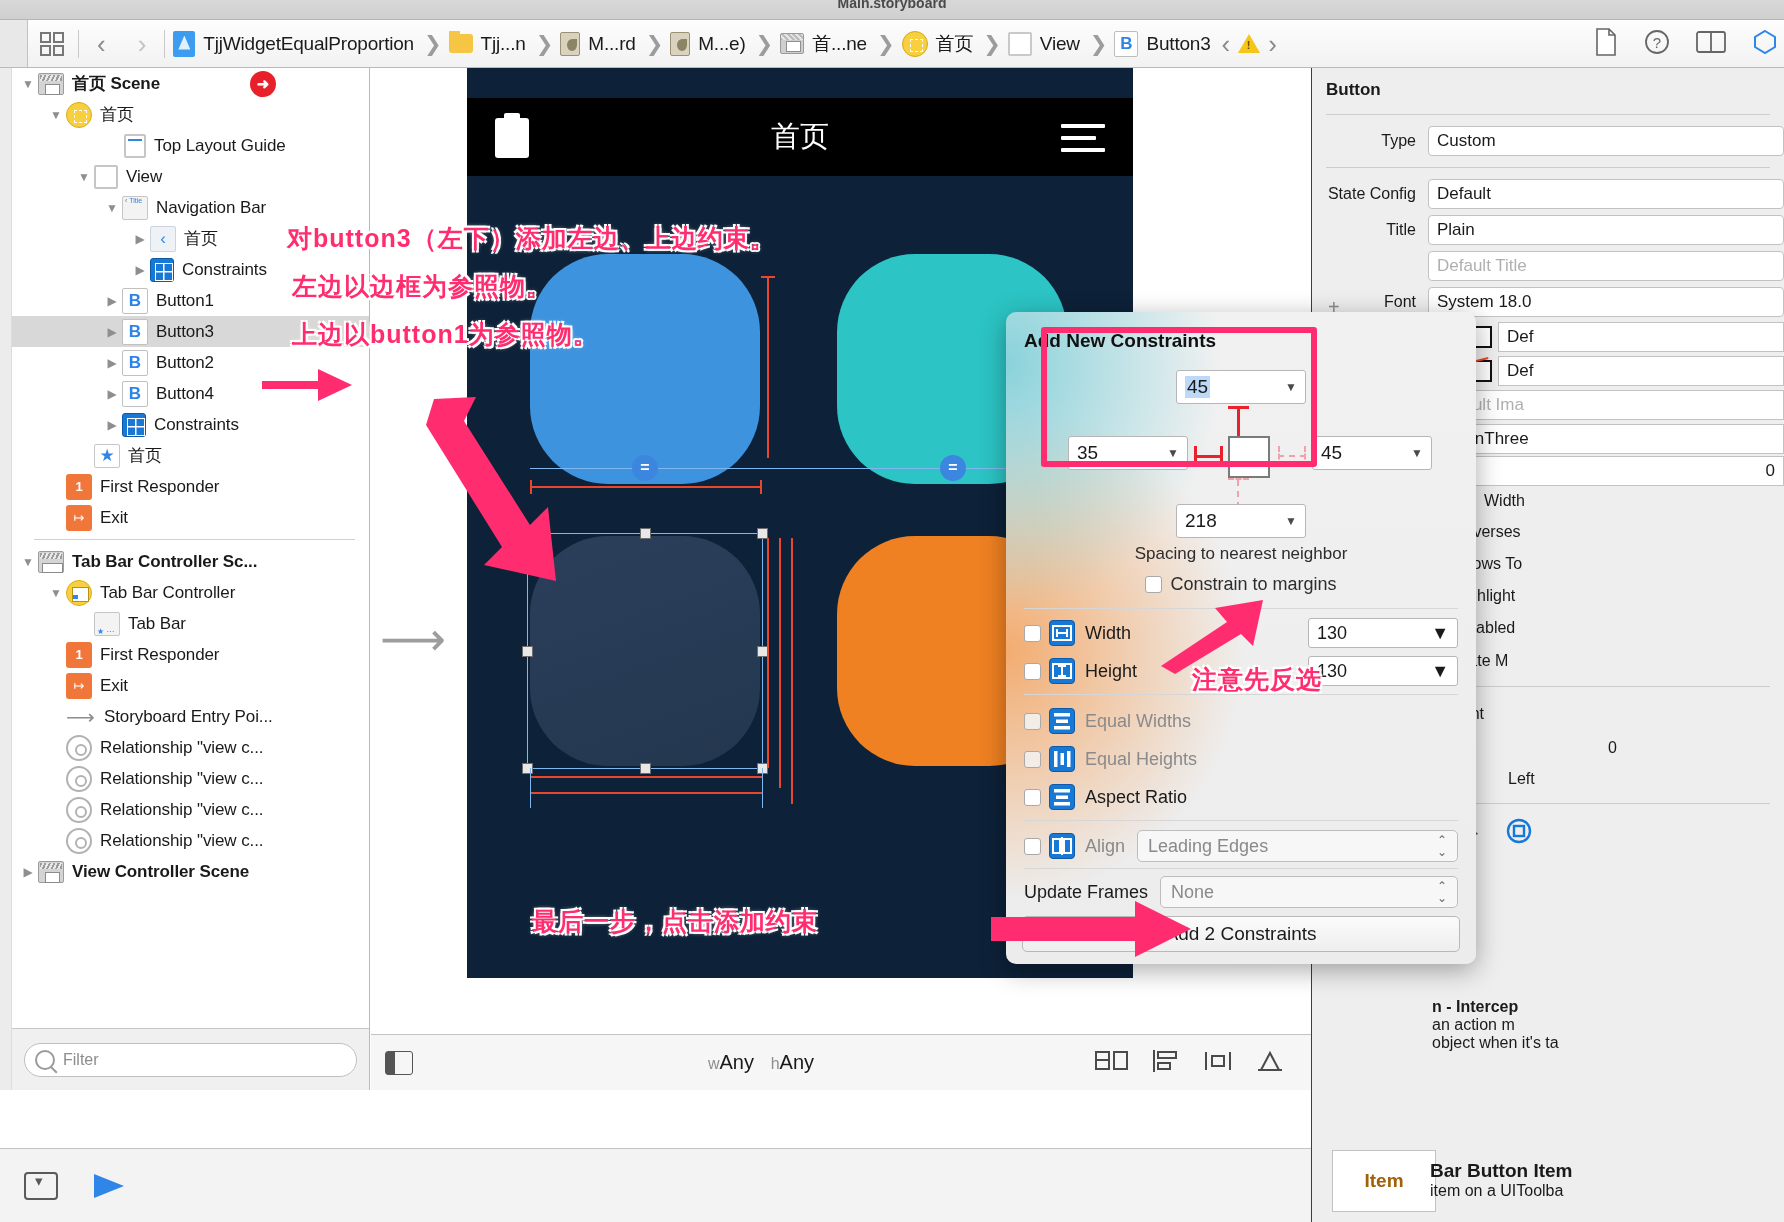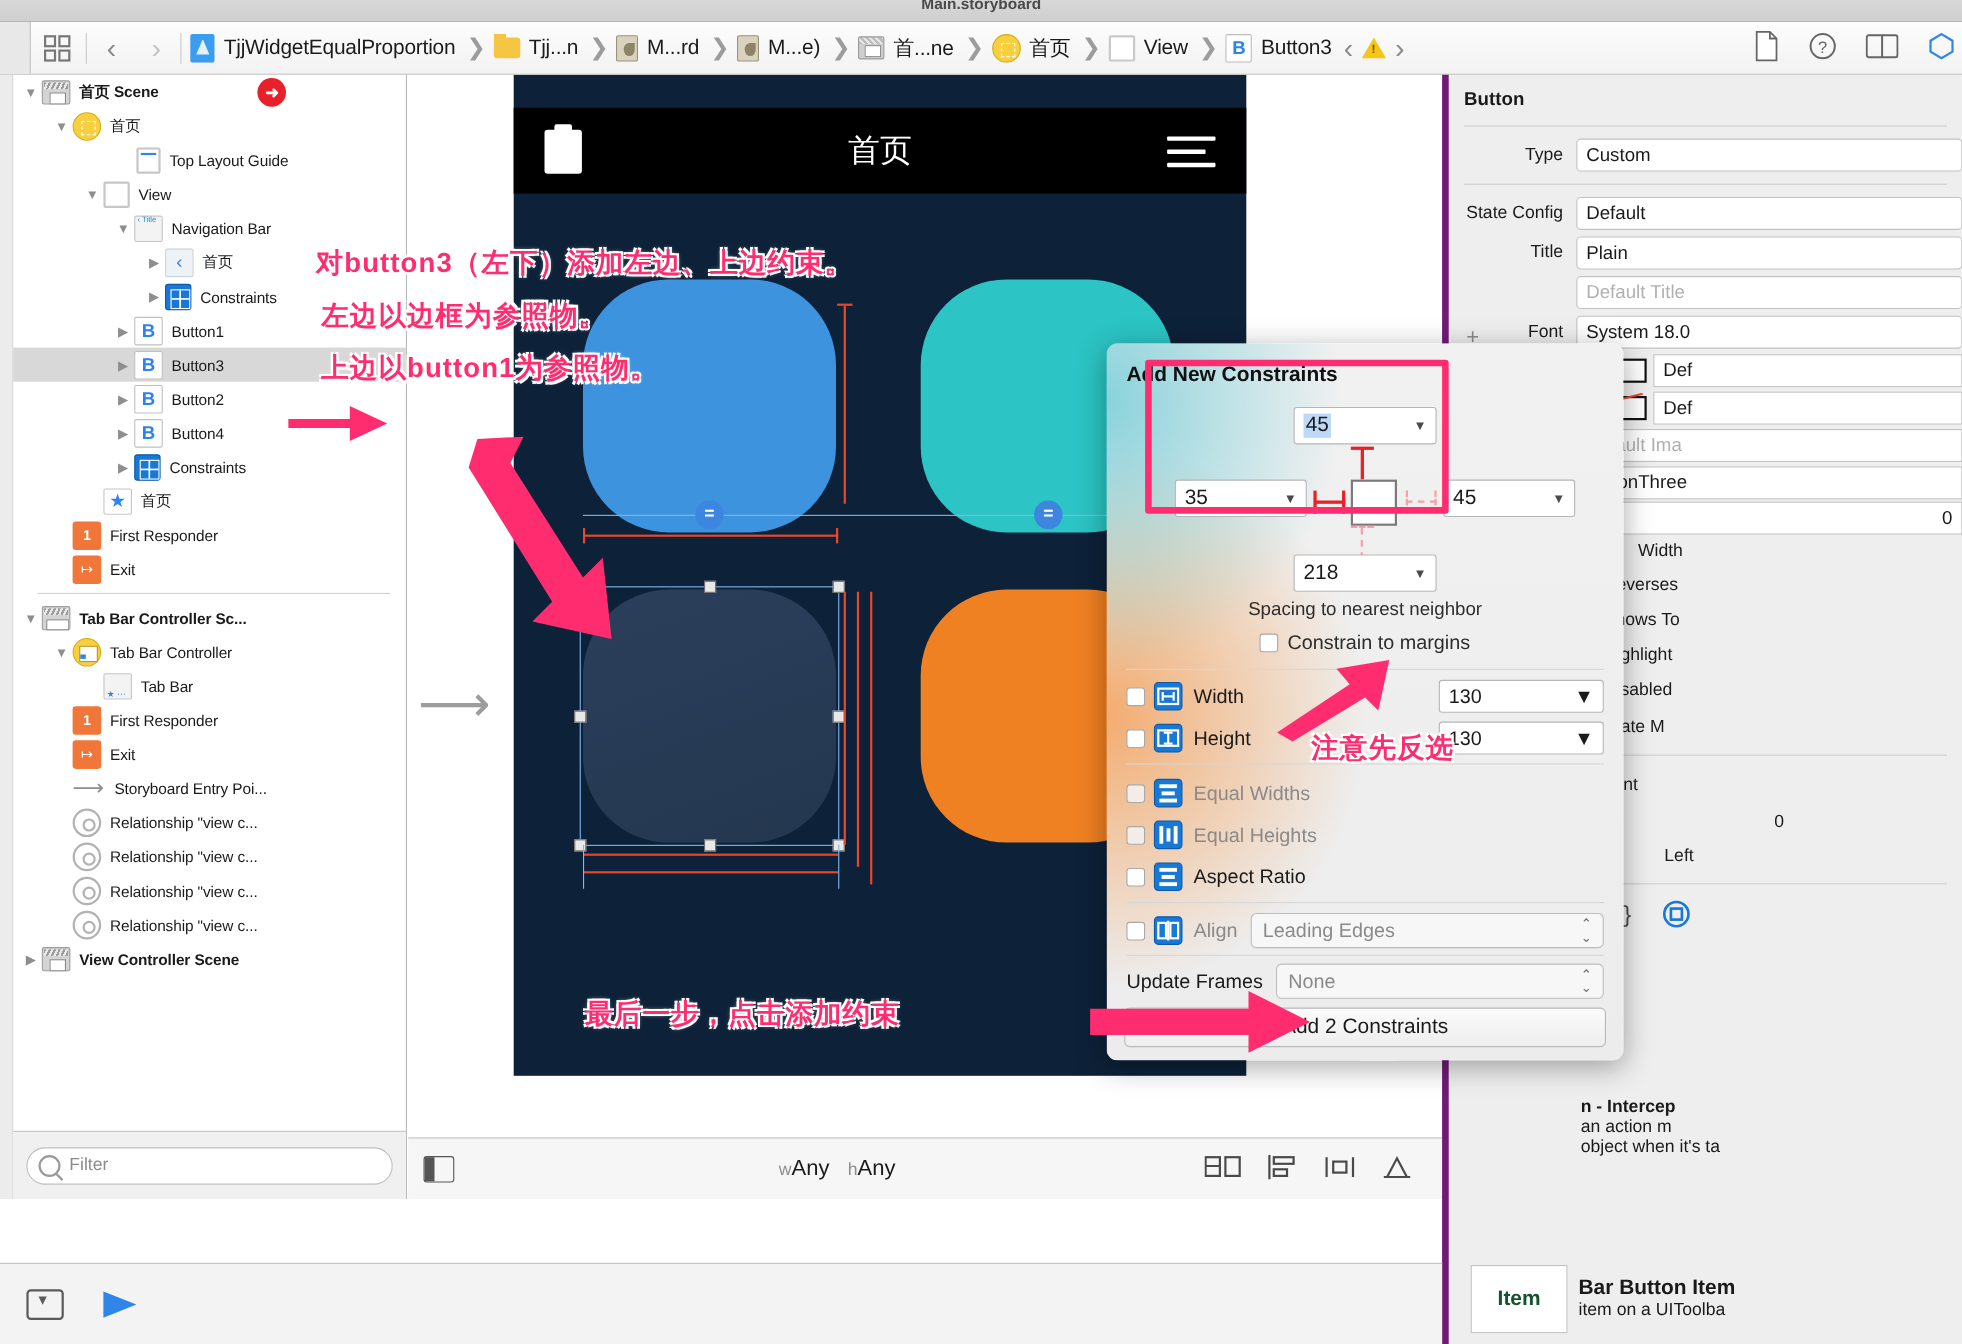--- a/index.html
+++ b/index.html
@@ -77,21 +77,21 @@
     background:#ffffff; border-right:1px solid #b9b9b9; overflow:hidden;
   }
   .nav-scrollgutter{position:absolute;left:0;top:0;width:12px;height:100%;background:#ececec;border-right:1px solid #dcdcdc;}
   .nav-tree { position:absolute; left:12px; top:0; right:0; bottom:62px; }
   .row { display:flex; align-items:center; height:31px; padding-left:6px; white-space:nowrap; }
   .row.sel { background:#d8d8d8; }
   .tw { width:20px; text-align:center; color:#8e8e8e; font-size:12px; flex:none; }
   .tw.down:after{content:"▼";}
   .tw.right:after{content:"▶";}
   .ricon { width:26px; height:24px; margin-right:8px; position:relative; flex:none; }
-  .rlabel { font-size:14px; color:#1a1a1a; letter-spacing:-0.1px; }
+  .rlabel { font-size:17px; color:#1a1a1a; letter-spacing:-0.1px; }
   .rlabel.bold { font-weight:700; }
   .divider-row { height:1px; background:#d0d0d0; margin:6px 14px 6px 22px; }
 
   .i-scene{width:26px;height:22px;background:#d4d4d4;border:1px solid #9d9d9d;border-radius:2px;}
   .i-scene:before{content:"";position:absolute;left:1px;top:1px;right:1px;height:6px;
      background:repeating-linear-gradient(115deg,#9c9c9c 0 2px,#e9e9e9 2px 4px);}
   .i-scene:after{content:"";position:absolute;left:6px;top:10px;width:13px;height:9px;background:#fff;border:1px solid #8b8b8b;}
   .i-scene.tab:after{content:"";position:absolute;left:3px;top:11px;width:19px;height:8px;background:#fff;border:1px solid #8b8b8b;
      border-left:1px solid #8b8b8b;}
   .i-vc{width:26px;height:26px;border-radius:50%;background:#f7cf3f;border:1px solid #d8af18;}
@@ -190,41 +190,41 @@
   .cb-left{width:56px;display:flex;justify-content:center;}
   .panel-toggle{width:28px;height:24px;border:1.5px solid #555;border-radius:3px;position:relative;}
   .panel-toggle:after{content:"";position:absolute;left:0;top:0;bottom:0;width:9px;background:#555;}
   .cb-center{flex:1;text-align:center;font-size:20px;color:#1a1a1a;}
   .cb-center .wa{color:#8e8e8e;font-size:16px;}
   .cb-right{display:flex;align-items:center;gap:22px;padding-right:26px;}
 
   
   .inspector{
     position:absolute; left:1311px; top:68px; width:473px; height:1154px;
-    background:#eeeeee; border-left:6px solid #701a75; overflow:hidden;
+    background:#eeeeee; border-left:1px solid #701a75; overflow:hidden;
   }
   .insp-title{ padding:12px 14px 6px; font-size:17px; font-weight:700; }
   .insp-rule{height:1px;background:#cdcdcd;margin:8px 14px;}
   .irow{display:flex;align-items:center;height:36px;padding:0 0 0 6px;}
   .ilab{width:110px;text-align:right;padding-right:12px;font-size:16px;color:#1a1a1a;white-space:nowrap;}
   .ifield{
     flex:1;height:30px;background:#fff;border:1px solid #c2c2c2;border-radius:4px;
     display:flex;align-items:center;padding:0 8px;font-size:17px;white-space:nowrap;overflow:hidden;
   }
   .ifield.ph{color:#b0b0b0;}
   .ifield.flat{border-radius:0;}
   .ck{width:17px;height:17px;border:1px solid #a9a9a9;border-radius:3px;background:#fff;flex:none;margin-right:8px;}
   .ck.on{background:#2f86e8;border-color:#2474cf;}
   .sw-line{width:64px;height:22px;border:2px solid #111;background:#fff;position:relative;}
   .sw-line.slash:after{content:"";position:absolute;left:2px;top:50%;width:58px;height:2px;background:#e8472c;
      transform:rotate(-14deg);transform-origin:left center;}
   .i-small{font-size:16px;color:#1a1a1a;white-space:nowrap;}
   .bar-item-box{
-    position:absolute;left:20px;bottom:10px;width:88px;height:62px;background:#fff;border:1px solid #c2c2c2;
-    display:flex;align-items:center;justify-content:center;font-size:19px;font-weight:700;color:#14532d;
+    position:absolute;left:20px;bottom:10px;width:104px;height:62px;background:#fff;border:1px solid #c2c2c2;
+    display:flex;align-items:center;justify-content:center;font-size:19px;font-weight:700;color:#a16207;
   }
 
   
   .popover{
     position:absolute; left:1006px; top:312px; width:470px; height:652px;
     border-radius:10px; box-shadow:0 6px 26px rgba(0,0,0,.34);
     background:
       radial-gradient(120% 100% at 0% 8%, rgba(120,205,215,.85), rgba(255,255,255,0) 38%),
       radial-gradient(120% 90% at 0% 52%, rgba(244,150,70,.75), rgba(255,255,255,0) 42%),
       linear-gradient(#f1f1f1,#ececec);

